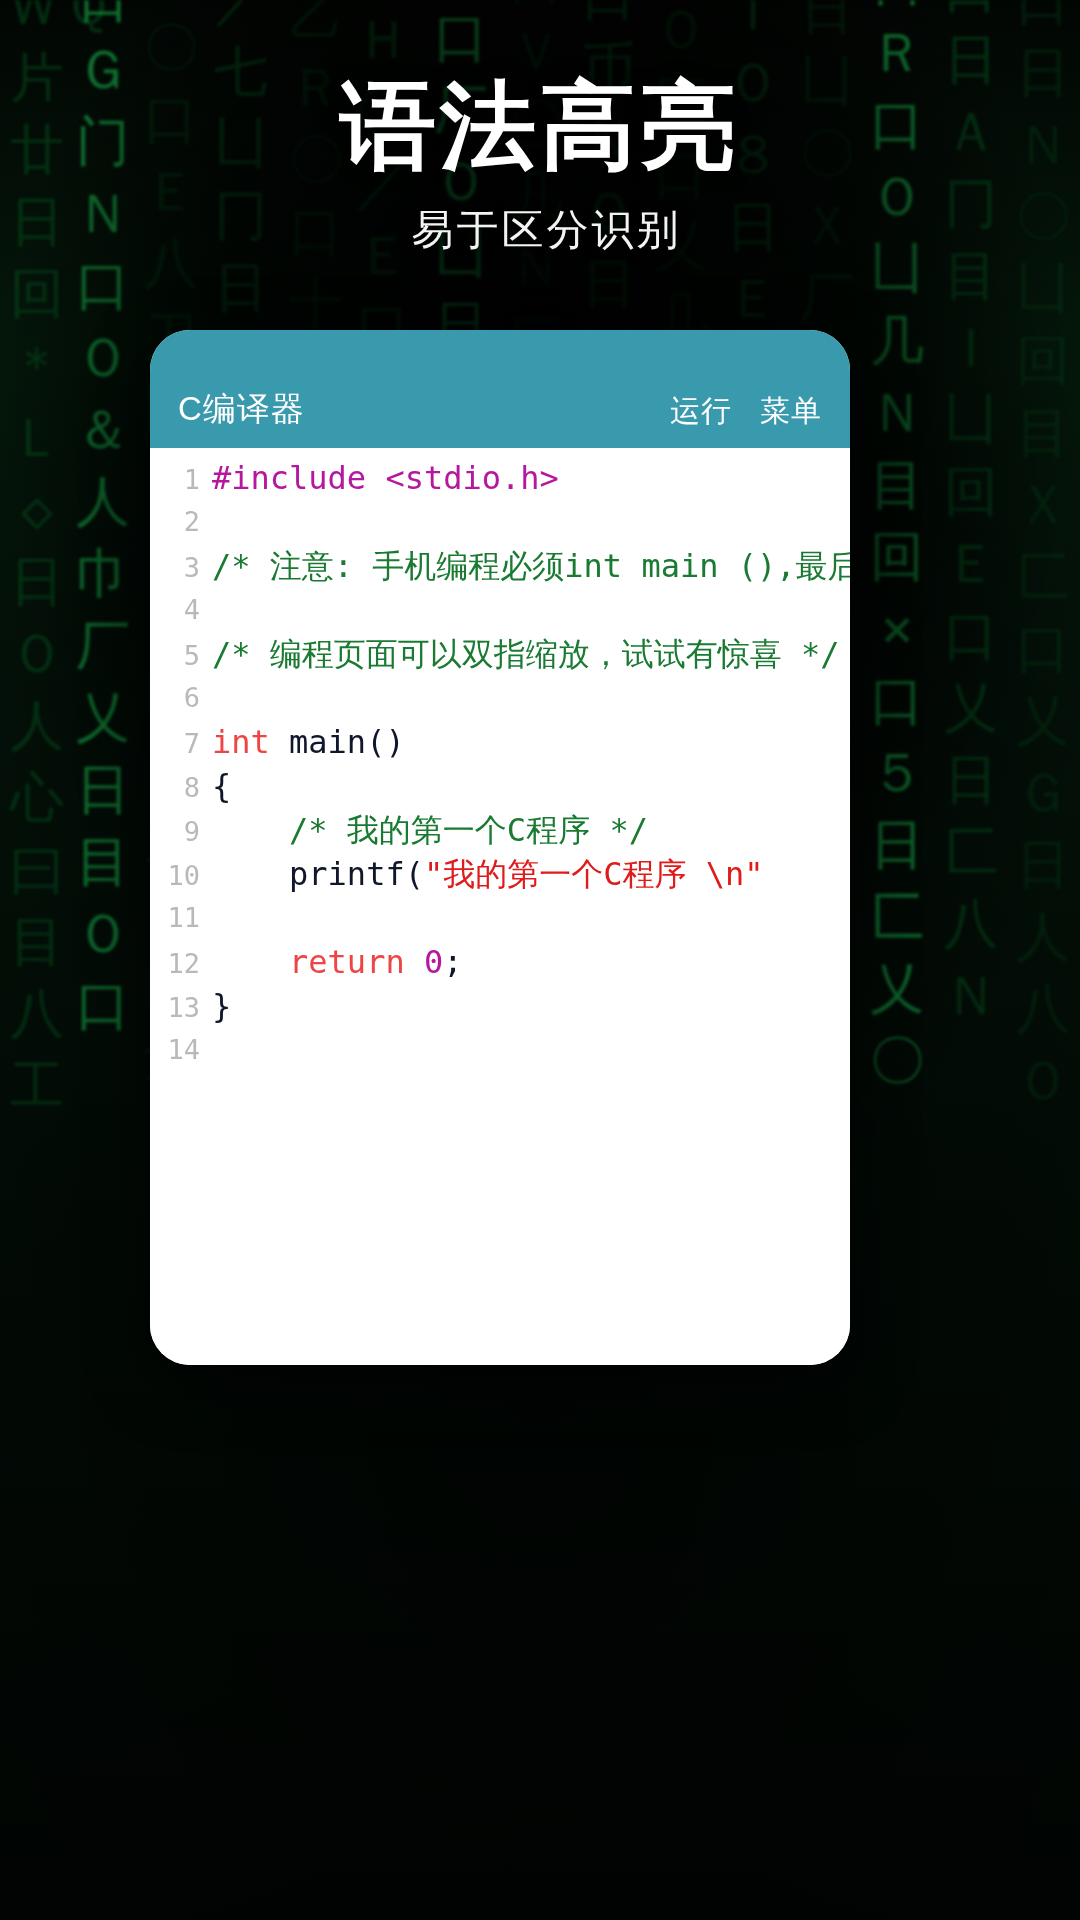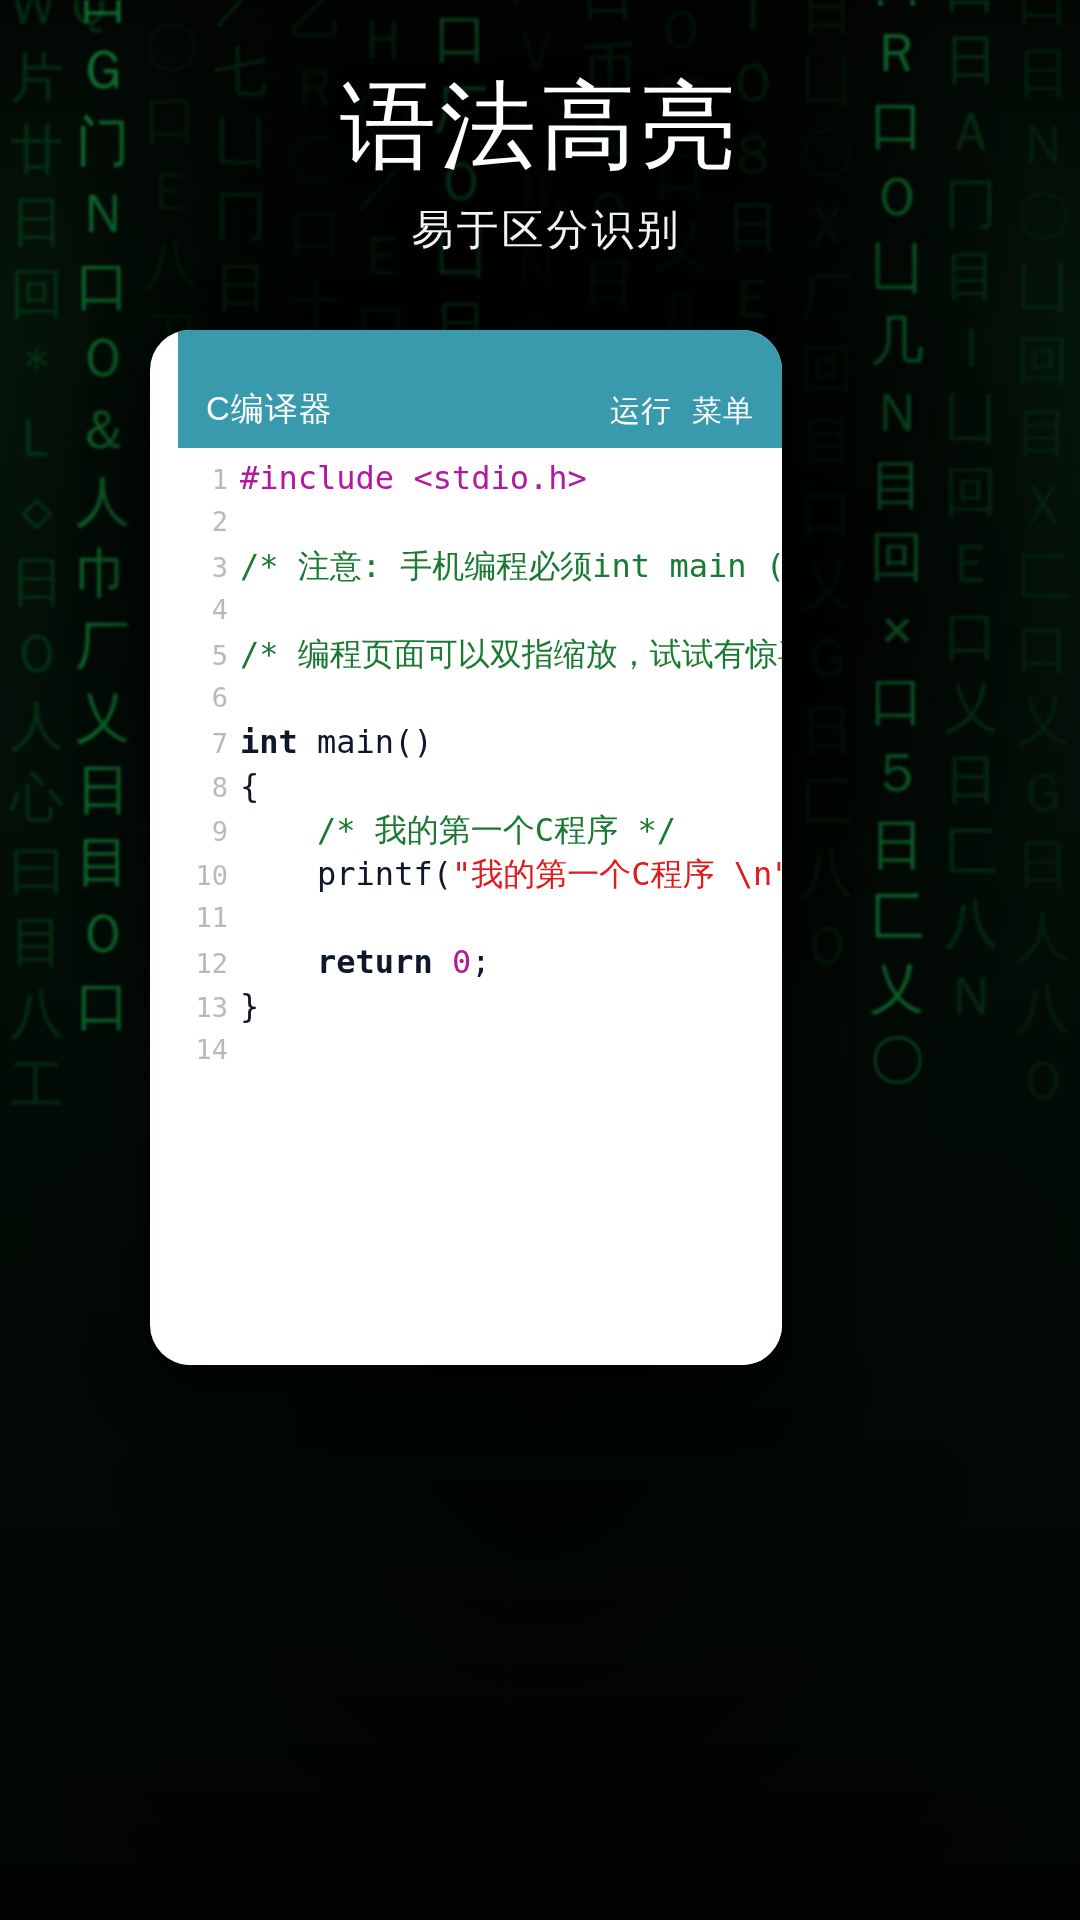--- a/index.html
+++ b/index.html
@@ -64,21 +64,21 @@
   
   .headline-wrap {
     position: absolute;
     left: 0; right: 0;
     top: 72px;
     text-align: center;
     z-index: 5;
   }
   .headline {
     font-size: 96px;
-    font-weight: normal;
+    font-weight: bold;
     color: #ffffff;
     letter-spacing: 4px;
     line-height: 1.12;
     margin: 0;
     text-shadow: 0 2px 18px rgba(0,0,0,0.85);
     text-align: center;
   }
   .subhead {
     font-size: 42px;
     font-weight: normal;
@@ -86,48 +86,47 @@
     letter-spacing: 3px;
     margin: 22px 0 0 13px;
     text-shadow: 0 2px 14px rgba(0,0,0,0.85);
   }
 
   
   .phone {
     position: absolute;
     left: 150px;
     top: 330px;
-    width: 604px;
+    width: 700px;
     height: 1035px;
     background: #ffffff;
     border-radius: 40px;
     overflow: hidden;
     box-shadow: 0 18px 60px rgba(0,0,0,0.65);
     z-index: 6;
-    padding-left: 28px;
   }
   .appbar {
     position: relative;
     height: 118px;
     background: #3a9aad;
     display: flex;
     align-items: flex-end;
     padding: 0 28px 16px 28px;
     box-sizing: border-box;
   }
   .app-title {
     color: #ffffff;
     font-size: 33px;
     letter-spacing: 1px;
     flex: 1;
   }
   .appbar-actions {
     display: flex;
     align-items: flex-end;
-    gap: 20px;
+    gap: 28px;
   }
   .appbar-action {
     color: #ffffff;
     font-size: 30px;
     letter-spacing: 1px;
     cursor: pointer;
   }
 
   .editor {
     position: relative;
@@ -159,21 +158,21 @@
     user-select: none;
   }
   .src {
     flex: 1;
     overflow: hidden;
     white-space: pre;
     color: #161616;
   }
   .tok-pre  { color: #b5179e; }
   .tok-cmt  { color: #1a7a32; }
-  .tok-kw   { color: #0f172a; font-weight: bold; }
+  .tok-kw   { color: #ef4444; }
   .tok-str  { color: #e01b1b; }
   .tok-num  { color: #b5179e; }
   .tok-plain{ color: #0f172a; }
 </style>
 </head>
 <body>
 
 <div class="stage">
 
   <div class="bg"></div>

